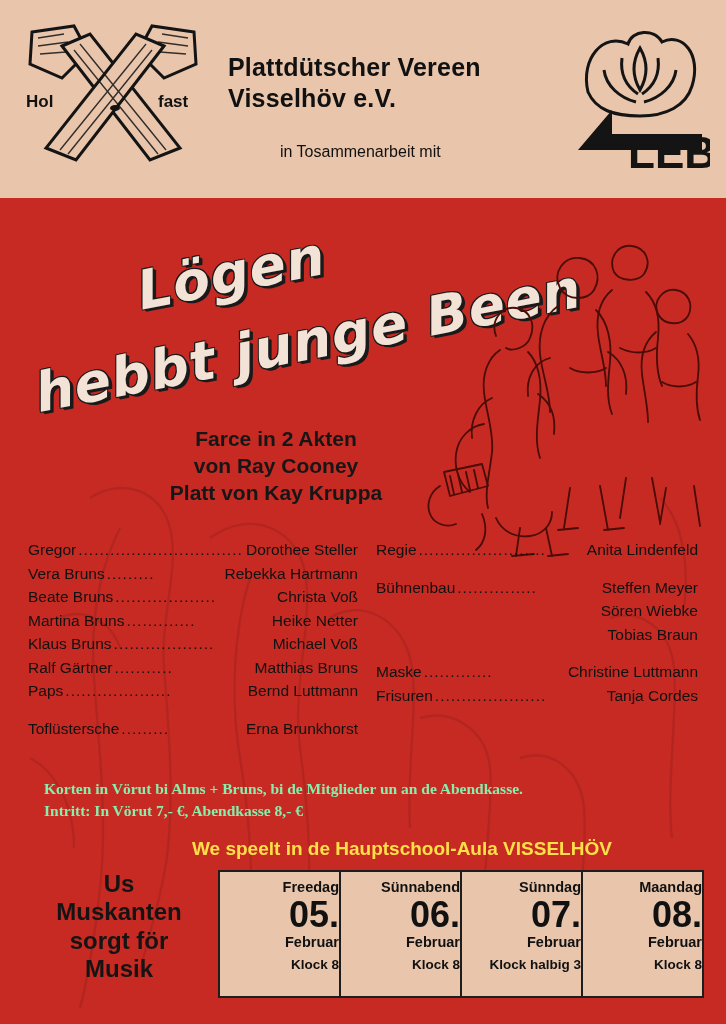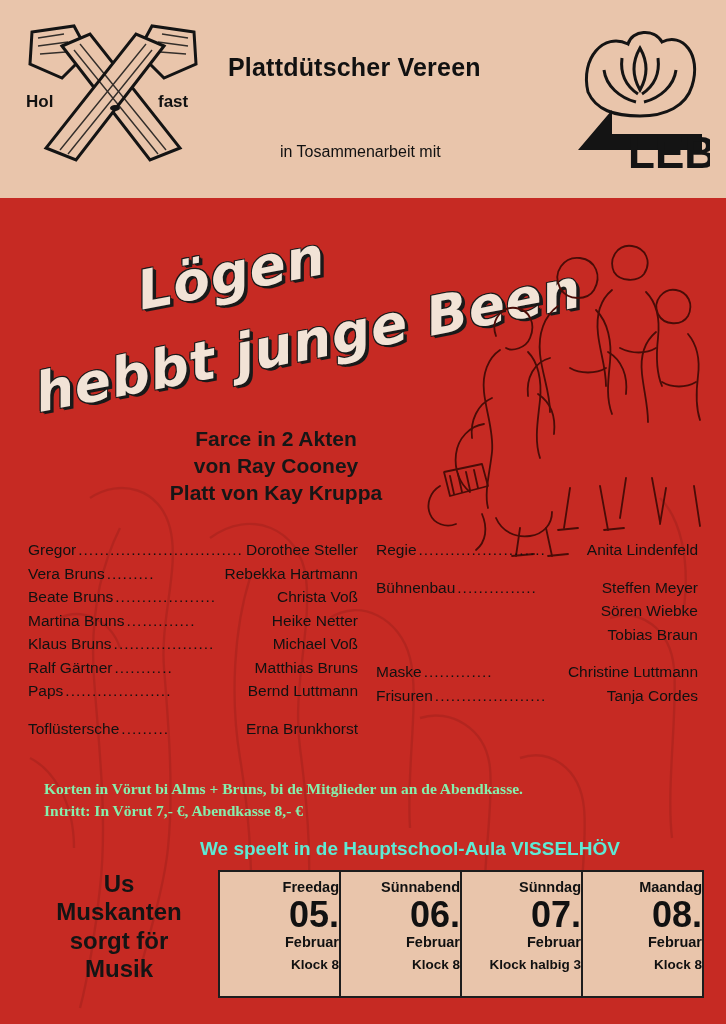--- a/index.html
+++ b/index.html
@@ -159,23 +159,23 @@
     left: 44px; top: 580px;
     width: 650px;
     color: #86efac;
     font-weight: bold;
     font-size: 15.5px;
     line-height: 1.42;
     font-family: "Liberation Serif", serif;
   }
   .venue {
     position: absolute;
-    left: 200px; top: 640px;
+    left: 192px; top: 640px;
     width: 520px;
-    color: #5eead4;
+    color: #fde047;
     font-weight: bold;
     font-size: 19px;
   }
 
   
   .music {
     position: absolute;
     left: 30px; top: 672px;
     width: 178px;
     text-align: center;
@@ -256,20 +256,21 @@
       <g fill="#141414">
         <ellipse cx="97" cy="92" rx="5" ry="3"></ellipse>
       </g>
     </svg>
   </div>
   <div class="hol-label">Hol</div>
   <div class="fast-label">fast</div>
 
   <div class="club-name">
     <div>Plattdütscher Vereen</div>
+    <div>Visselhöv e.V.</div>
   </div>
 
   <div class="coop-line">in Tosammenarbeit mit</div>
 
   <div class="leb-logo">
     <svg width="140" height="150" viewBox="0 0 140 150" xmlns="http://www.w3.org/2000/svg">
       <g fill="none" stroke="#141414" stroke-width="3">
         <path d="M18 74 C10 40 34 14 58 26 C62 12 84 10 92 24 C112 14 132 36 122 68 C116 88 96 98 70 98 C44 98 26 92 18 74 Z"></path>
         <path d="M70 30 C62 44 62 58 70 72 C78 58 78 44 70 30 Z"></path>
         <path d="M52 40 C50 56 56 68 68 76"></path>

